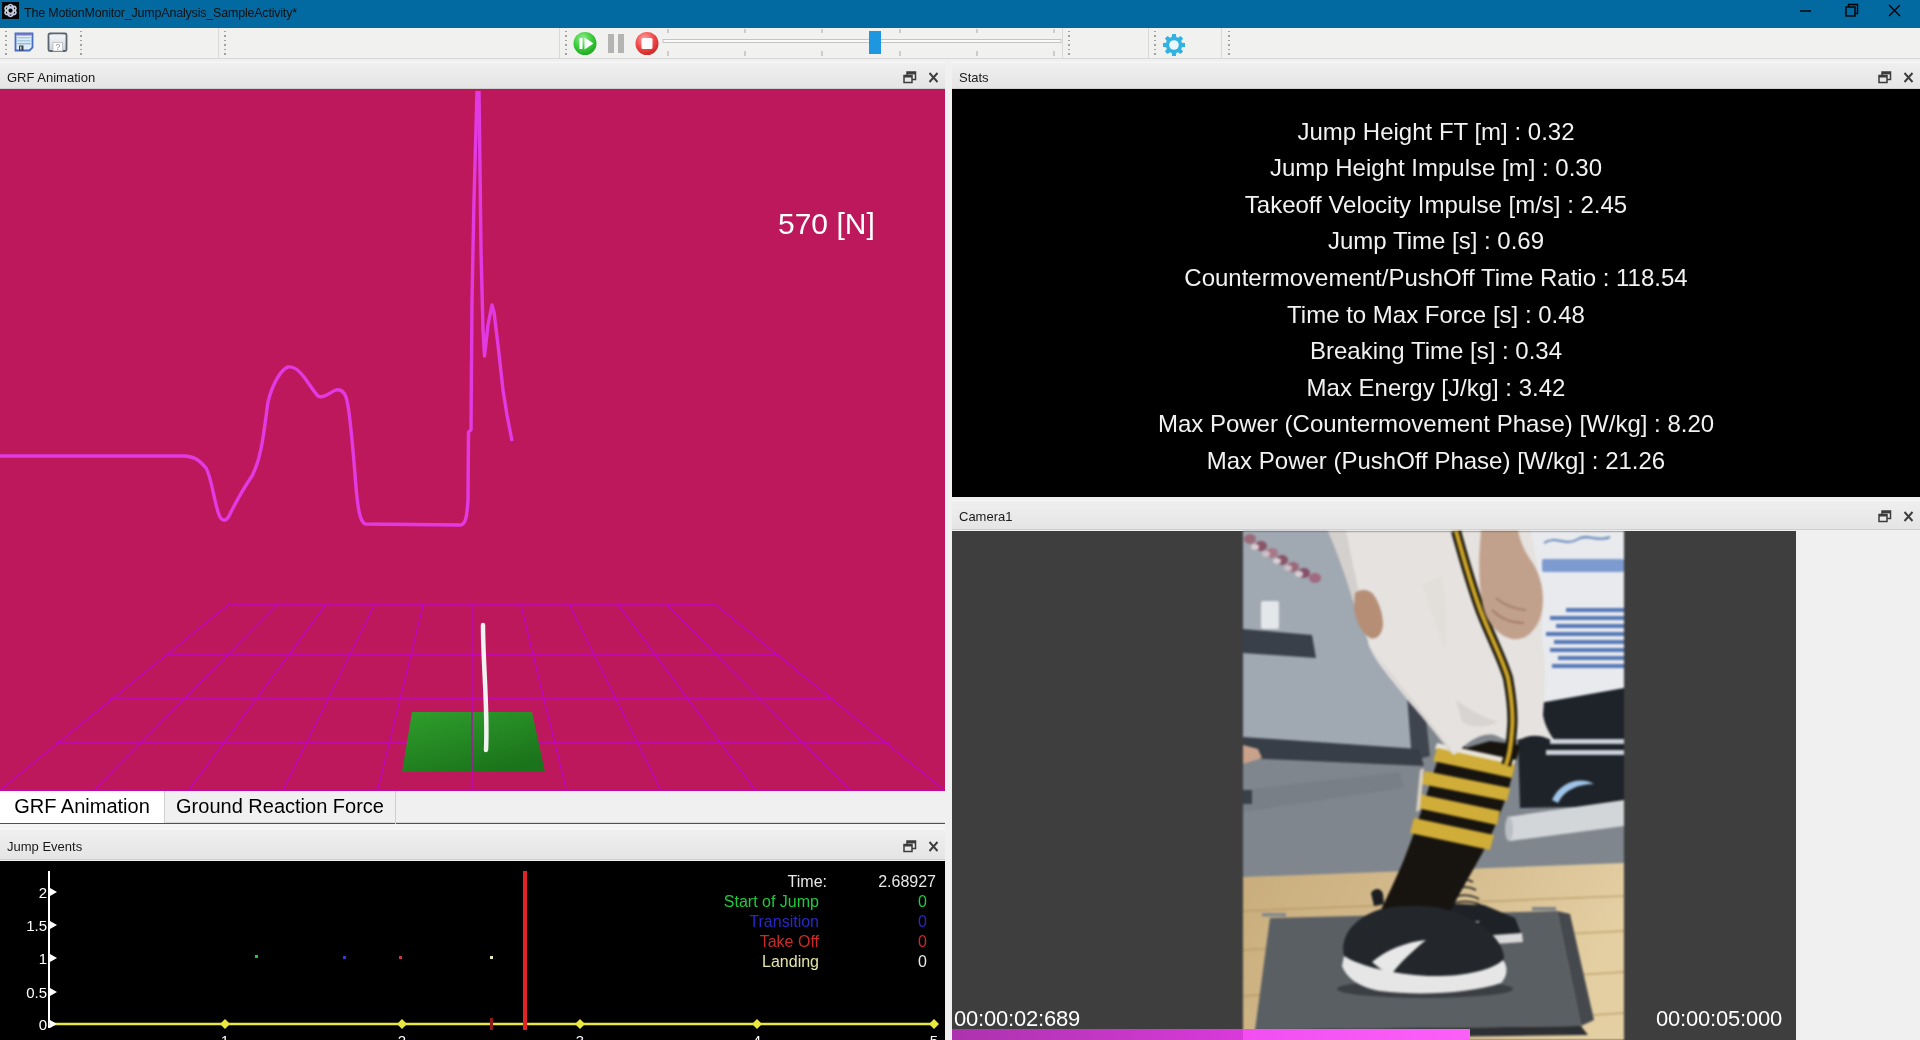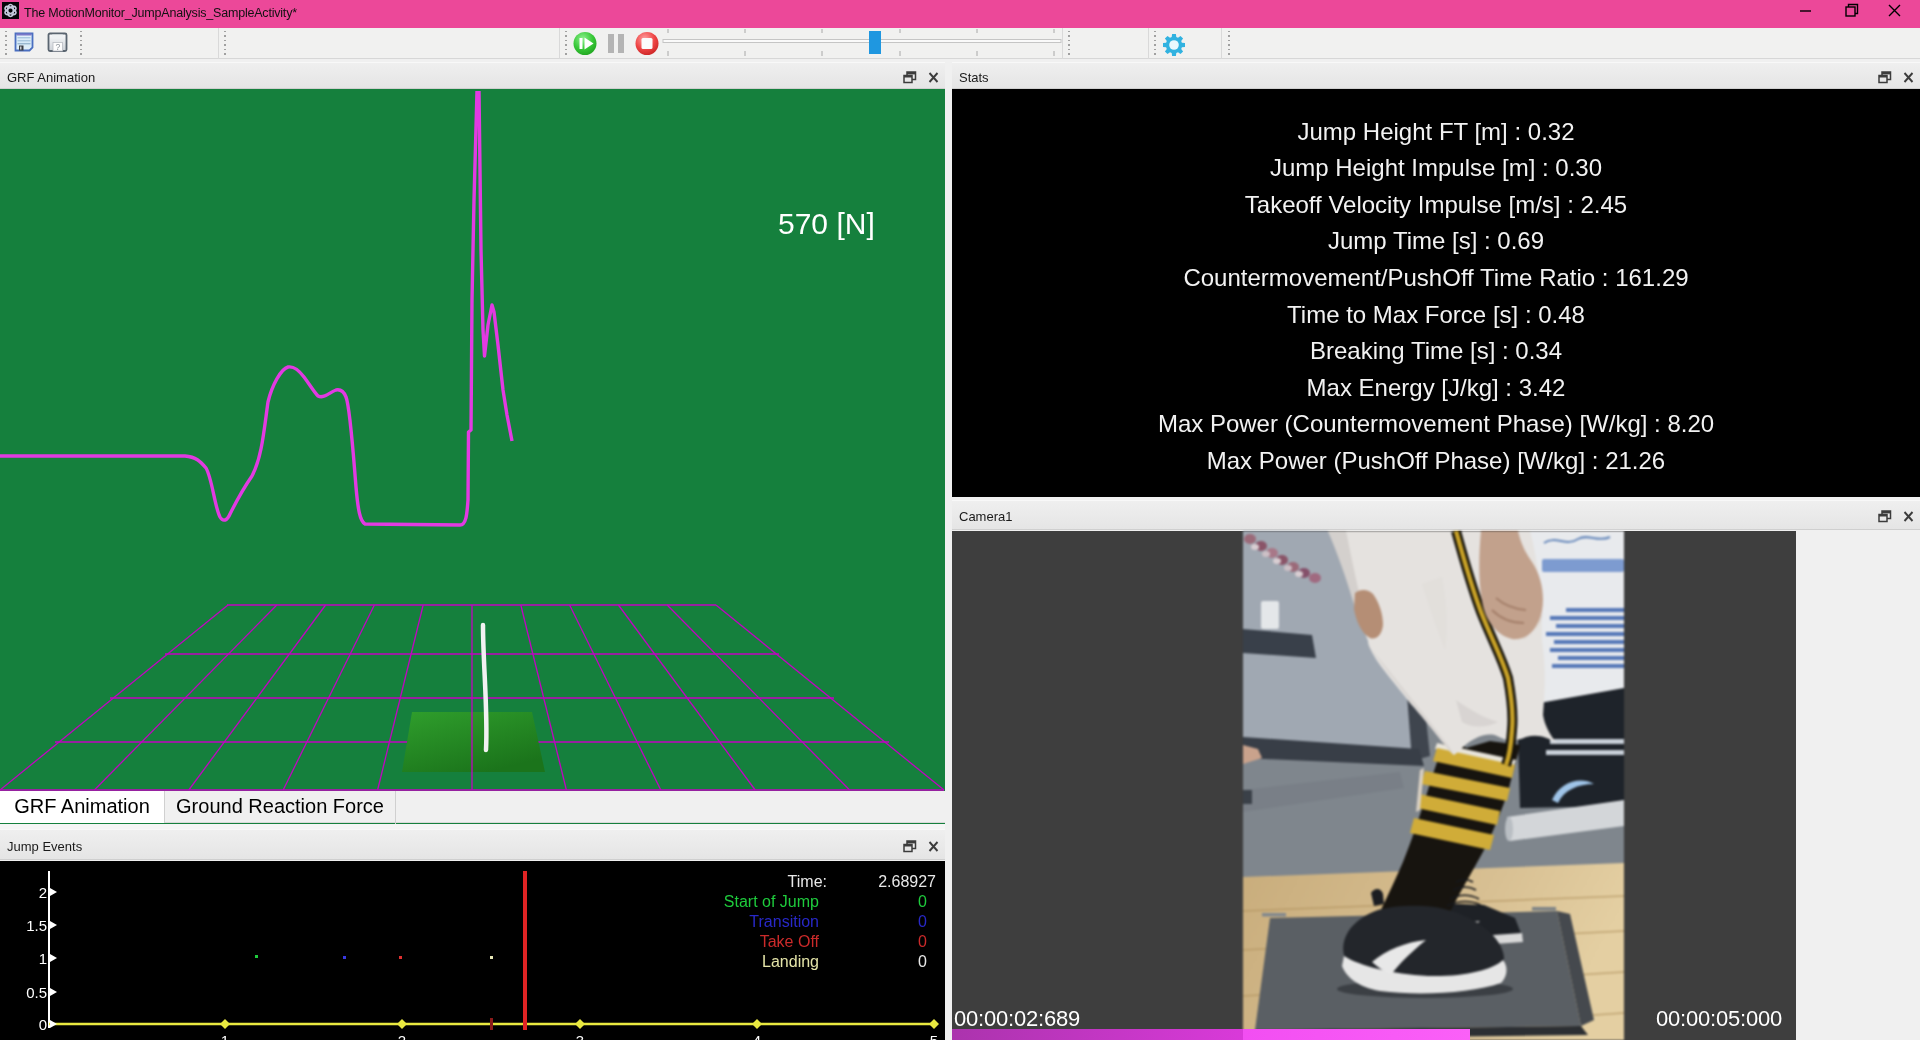--- a/index.html
+++ b/index.html
@@ -1,37 +1,37 @@
 <!DOCTYPE html>
 <html><head>
 <meta charset="utf-8">
 <style>
 * { margin:0; padding:0; box-sizing:border-box; }
 html,body { width:1920px; height:1040px; overflow:hidden; background:#f0f0f0;
   font-family:"Liberation Sans", sans-serif; }
 .abs { position:absolute; }
 
 
-#titlebar { left:0; top:0; width:1920px; height:28px; background:#ec4899; }
+#titlebar { left:0; top:0; width:1920px; height:28px; background:#0369a1; }
 #appicon { left:2px; top:2px; width:17px; height:17px; background:#05060a; }
 #apptitle { left:24px; top:6px; font-size:12.5px; letter-spacing:-0.2px; color:#111; }
 
 
 #toolbar { left:0; top:28px; width:1920px; height:31px; background:#f1f1f0; border-bottom:1px solid #d7d7d7; }
 .grip { position:absolute; top:3px; width:3px; height:25px;
   background-image:repeating-linear-gradient(to bottom,#a0a0a0 0 1.5px,transparent 1.5px 4.5px); background-size:2px 100%; background-repeat:no-repeat; background-position:center; }
 .tsep { position:absolute; top:0; width:1px; height:31px; background:#d9d9d9; }
 
 
 .ptitle { position:absolute; background:linear-gradient(#efefef,#e5e5e5); border-top:1px solid #f8f8f8; border-bottom:1px solid #cfcfcf; color:#1a1a1a; font-size:13px; }
 .ptitle span.t { position:absolute; left:7px; top:7px; }
 .pbtns { position:absolute; right:6px; top:7px; width:37px; height:14px; }
 
 
-#grf-content { left:0; top:89px; width:945px; height:761px; background:#15803d; }
+#grf-content { left:0; top:89px; width:945px; height:761px; background:#be185d; }
 #tabs { left:0; top:791px; width:945px; height:32px; background:#f0f0f0; border-bottom:1px solid #d9d9d9; }
 #tab1 { position:absolute; left:0; top:0; width:165px; height:32px; background:#ffffff; border-right:1px solid #d0d0d0; font-size:20px; color:#000; text-align:center; line-height:31px;}
 #tab2 { position:absolute; left:165px; top:0; width:231px; height:42px; border-right:1px solid #d0d0d0; font-size:20px; color:#000; text-align:center; line-height:31px;}
 #gap1 { left:0; top:824px; width:945px; height:5px; background:#f5f5f5; }
 
 
 #je-content { left:0; top:861px; width:945px; height:179px; background:#000; }
 
 
 #stats-content { left:952px; top:89px; width:1132px; height:408px; background:#000; }
@@ -286,21 +286,21 @@
       <rect x="1.5" y="5.5" width="8" height="2" fill="#3c3c3c" stroke="none"></rect>
       <path d="M27 3 L35 12 M35 3 L27 12" stroke-width="1.9"></path>
     </g>
   </svg>
 </div>
 <div class="abs" id="stats-content">
   <div class="statline" style="top:23.5px">Jump Height FT [m] : 0.32</div>
   <div class="statline" style="top:60.1px">Jump Height Impulse [m] : 0.30</div>
   <div class="statline" style="top:96.7px">Takeoff Velocity Impulse [m/s] : 2.45</div>
   <div class="statline" style="top:133.3px">Jump Time [s] : 0.69</div>
-  <div class="statline" style="top:169.9px">Countermovement/PushOff Time Ratio : 161.29</div>
+  <div class="statline" style="top:169.9px">Countermovement/PushOff Time Ratio : 118.54</div>
   <div class="statline" style="top:206.5px">Time to Max Force [s] : 0.48</div>
   <div class="statline" style="top:243.1px">Breaking Time [s] : 0.34</div>
   <div class="statline" style="top:279.7px">Max Energy [J/kg] : 3.42</div>
   <div class="statline" style="top:316.3px">Max Power (Countermovement Phase) [W/kg] : 8.20</div>
   <div class="statline" style="top:352.9px">Max Power (PushOff Phase) [W/kg] : 21.26</div>
 </div>
 
 <div class="ptitle" style="left:952px;top:500px;width:968px;height:30px">
   <span class="t" style="top:8px">Camera1</span>
   <svg class="pbtns" style="top:8px" width="36" height="14" viewBox="0 0 36 14">

